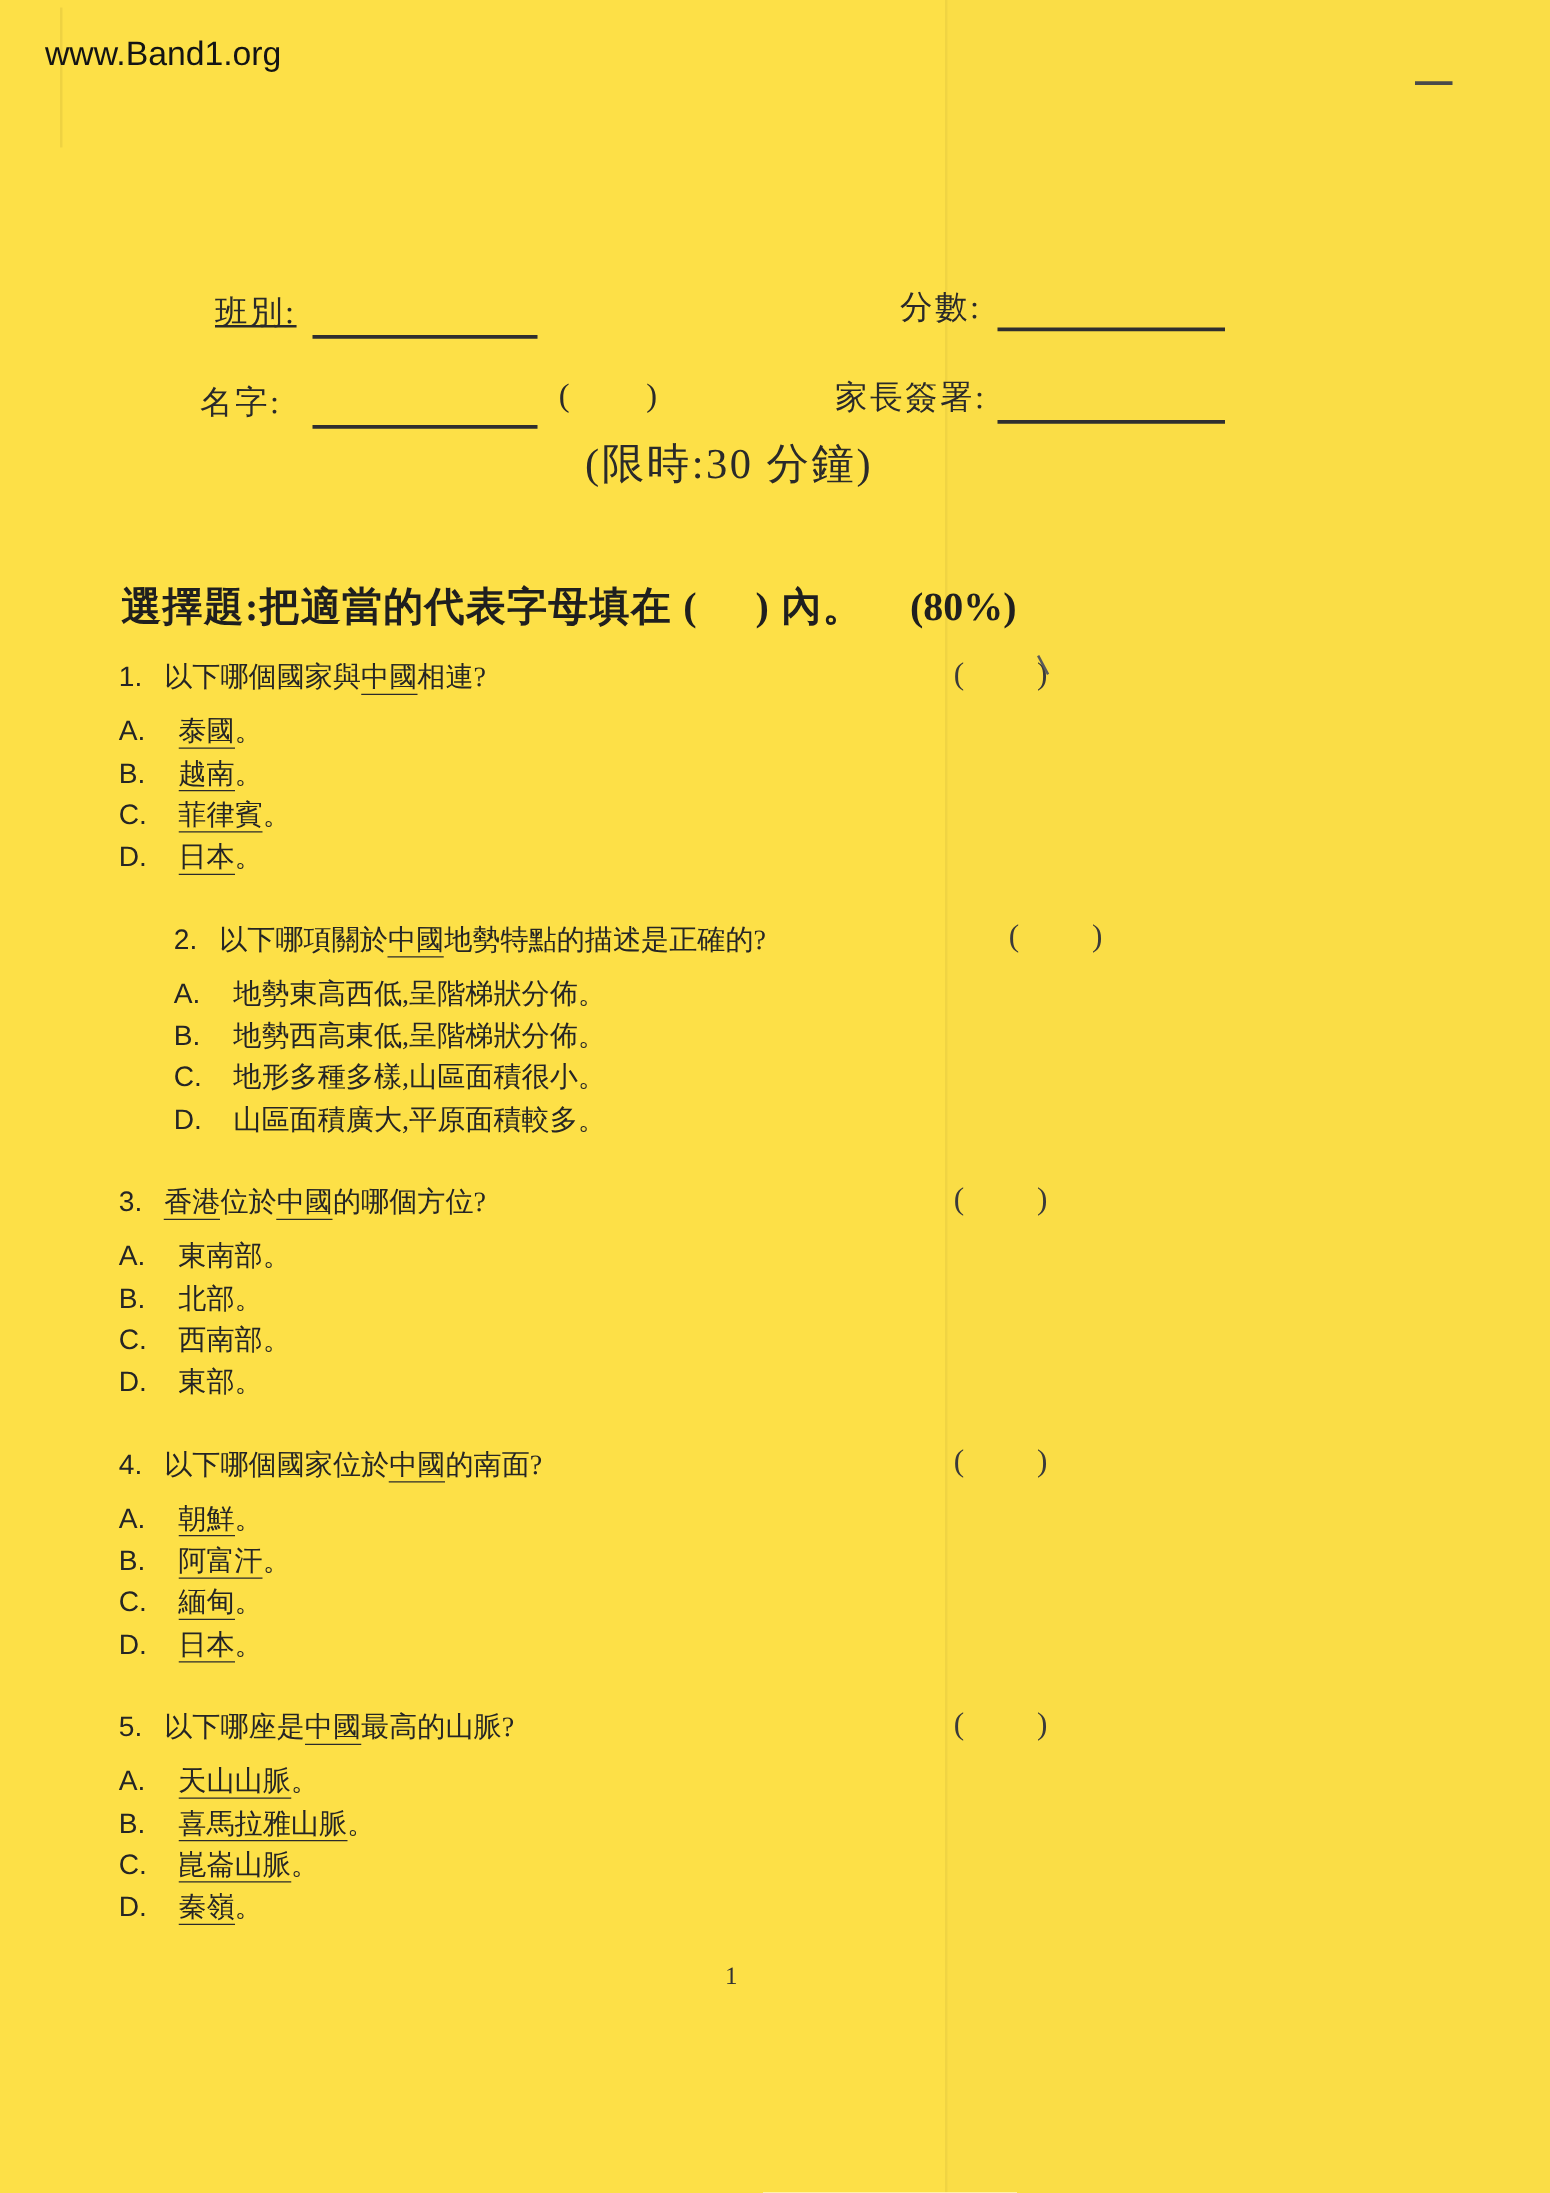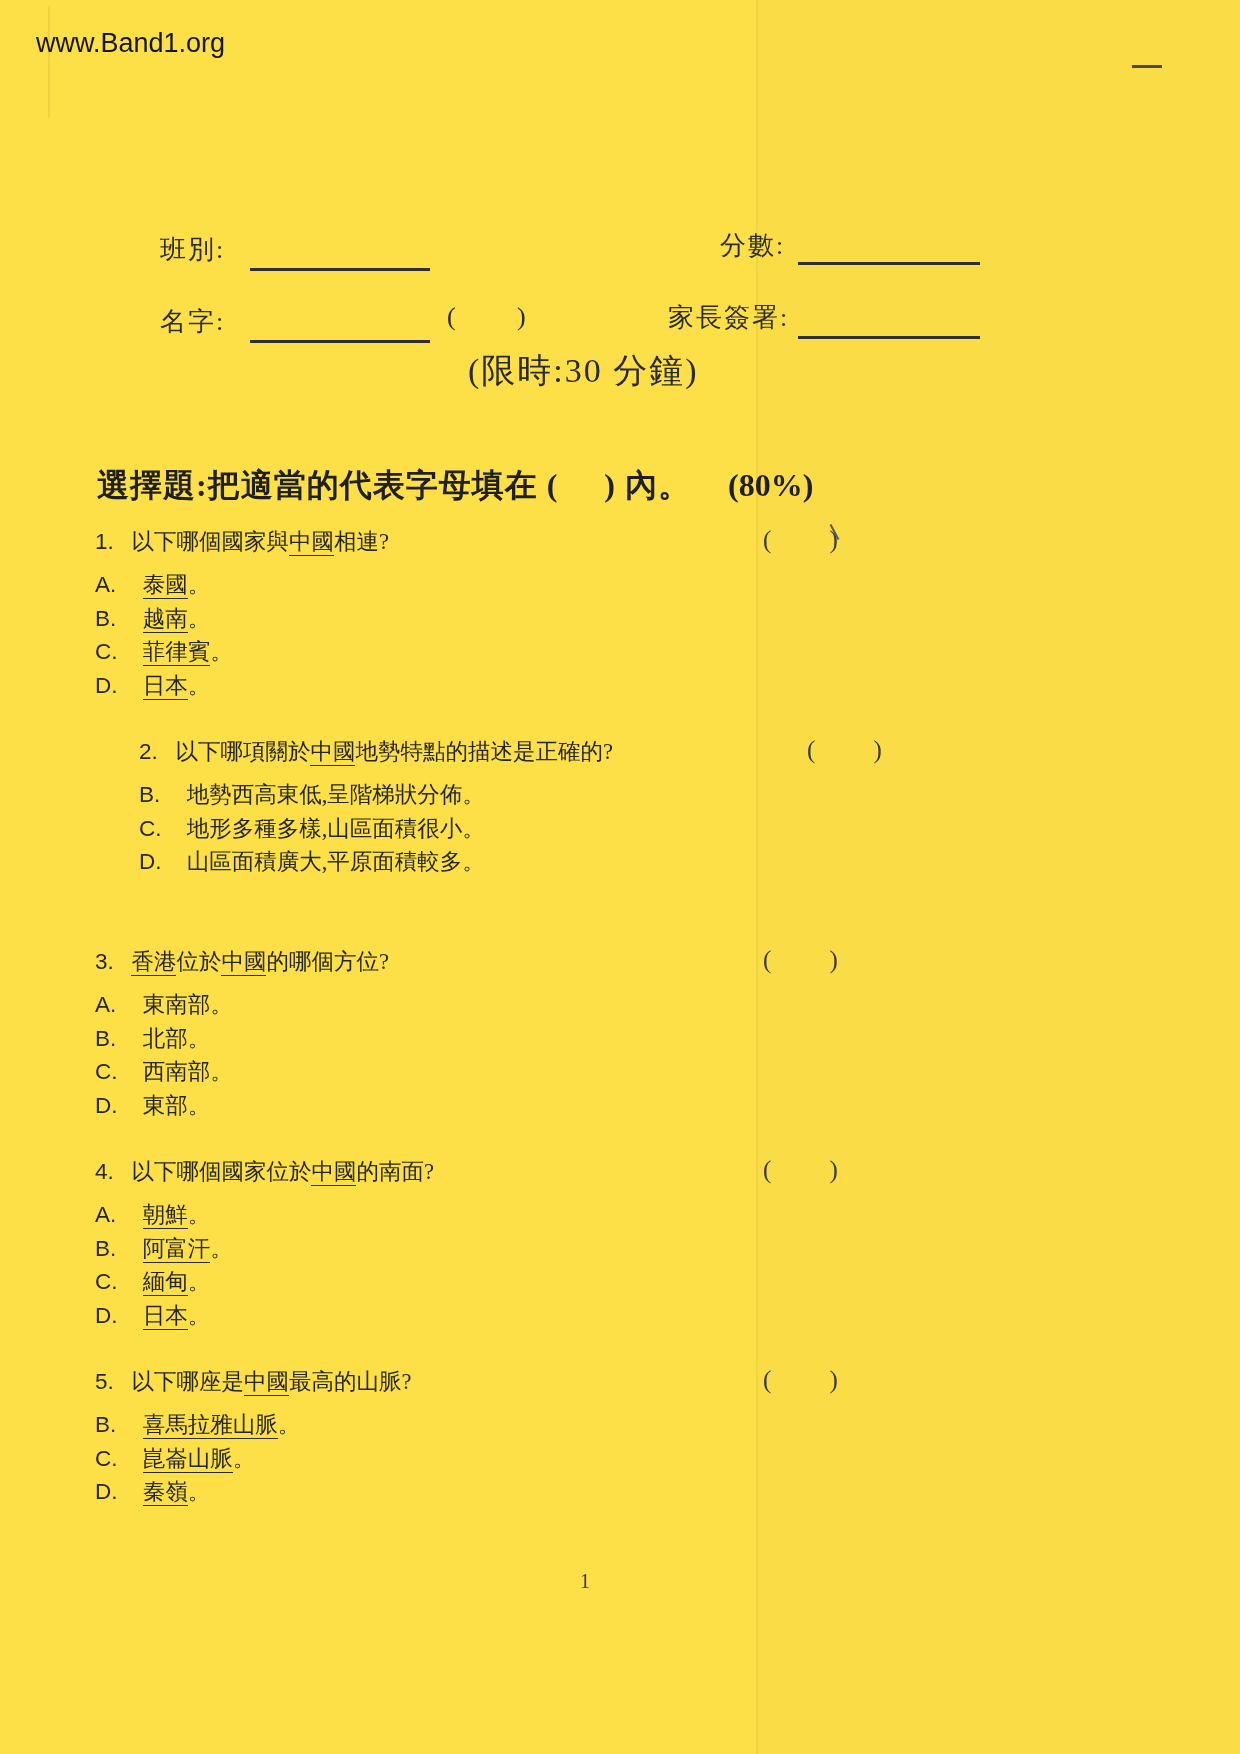--- a/index.html
+++ b/index.html
@@ -53,21 +53,21 @@
 
 <div class="page">
 
   <div class="scan-shade-right"></div>
   <div class="scan-line-v"></div>
   <div class="scan-line-topleft"></div>
   <div class="corner-dash"></div>
 
   <div class="watermark">www.Band1.org</div>
 
-  <div class="hlabel" style="left:160px; top:232px;">班別:</div>
+  <div class="hlabel" style="left:172px; top:232px;text-decoration:underline;">班別:</div>
   <div class="blank" style="left:250px; top:268px; width:180px;"></div>
   <div class="hlabel" style="left:720px; top:228px;">分數:</div>
   <div class="blank" style="left:798px; top:262px; width:182px;"></div>
 
   <div class="hlabel" style="left:160px; top:304px;">名字:</div>
   <div class="blank" style="left:250px; top:340px; width:180px;"></div>
   <div class="hparen" style="left:447px; top:302px;">(</div>
   <div class="hparen" style="left:517px; top:302px;">)</div>
   <div class="hlabel" style="left:668px; top:300px;">家長簽署:</div>
   <div class="blank" style="left:798px; top:336px; width:182px;"></div>
@@ -117,20 +117,24 @@
   <div class="question" style="top: 738px; margin-left: 44px;">
     <div class="stem-row">
       <span class="qnum">2.</span>
       <span class="stem"><span>以下哪項關於</span><span class="u">中國</span><span>地勢特點的描述是正確的?</span></span>
       <span class="answer-bracket">
         <span class="br-open">(</span>
         <span class="br-close">)</span>
       </span>
     </div>
     <div class="options">
+  <div class="option">
+    <span class="letter">A.</span>
+    <span class="otext"><span>地勢東高西低,呈階梯狀分佈。</span></span>
+  </div>
 
   <div class="option">
     <span class="letter">B.</span>
     <span class="otext"><span>地勢西高東低,呈階梯狀分佈。</span></span>
   </div>
 
   <div class="option">
     <span class="letter">C.</span>
     <span class="otext"><span>地形多種多樣,山區面積很小。</span></span>
   </div>
@@ -209,20 +213,24 @@
   <div class="question" style="top: 1368px;">
     <div class="stem-row">
       <span class="qnum">5.</span>
       <span class="stem"><span>以下哪座是</span><span class="u">中國</span><span>最高的山脈?</span></span>
       <span class="answer-bracket">
         <span class="br-open">(</span>
         <span class="br-close">)</span>
       </span>
     </div>
     <div class="options">
+  <div class="option">
+    <span class="letter">A.</span>
+    <span class="otext"><span class="u">天山山脈</span><span>。</span></span>
+  </div>
 
   <div class="option">
     <span class="letter">B.</span>
     <span class="otext"><span class="u">喜馬拉雅山脈</span><span>。</span></span>
   </div>
 
   <div class="option">
     <span class="letter">C.</span>
     <span class="otext"><span class="u">崑崙山脈</span><span>。</span></span>
   </div>

